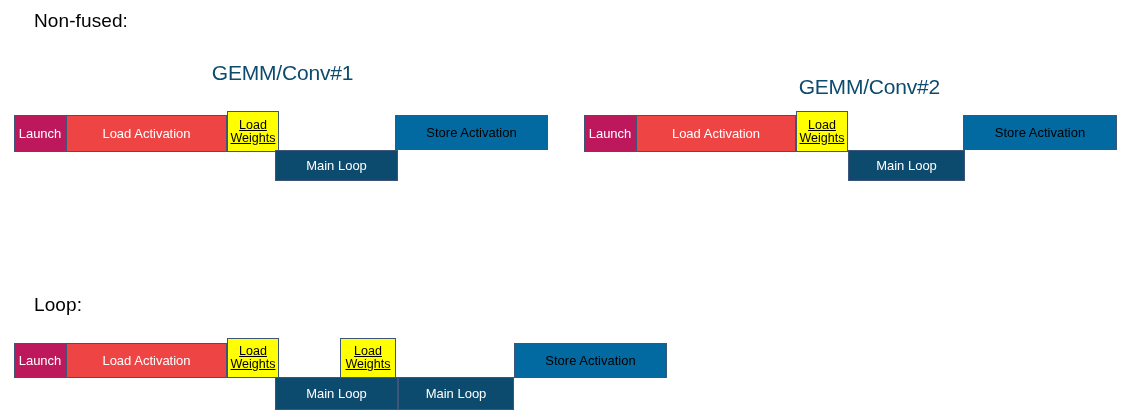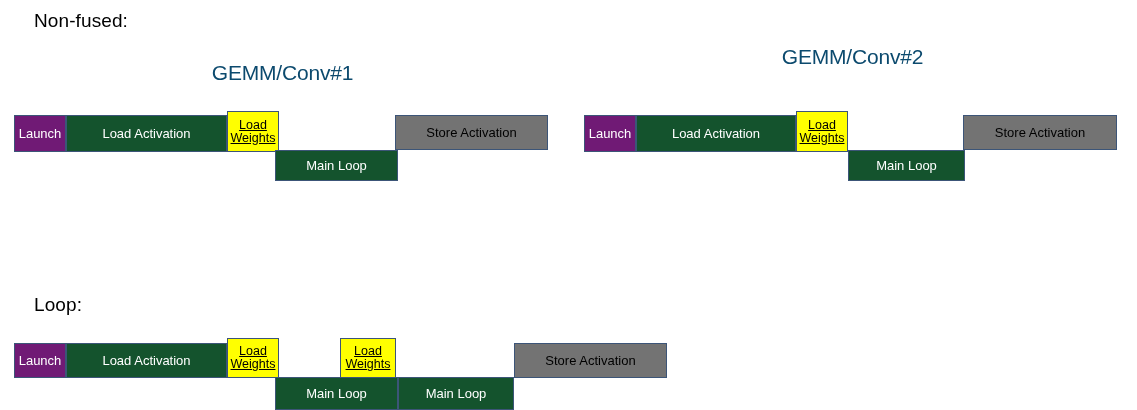--- a/index.html
+++ b/index.html
@@ -53,56 +53,56 @@
     justify-content: center;
     text-align: center;
     font-size: 13px;
     line-height: 1.02;
     overflow: hidden;
     white-space: normal;
     padding: 0 1px;
   }
 
   .block.launch {
-    background: #701a75;
+    background: #be185d;
     color: #ffffff;
   }
   .block.loadact {
-    background: #14532d;
+    background: #ef4444;
     color: #ffffff;
   }
   .block.loadw {
     background: #ffff00;
     color: #000000;
     font-size: 12.5px;
     text-decoration: underline;
   }
   .block.mainloop {
-    background: #14532d;
+    background: #0c4a6e;
     color: #ffffff;
   }
   .block.storeact {
-    background: #737373;
+    background: #0369a1;
     color: #000000;
   }
   .block .blk-label {
     display: block;
     width: 100%;
   }
 </style>
 </head>
 <body>
 
 <div class="canvas">
 
   <div class="section-label" style="left:14px; top:11px;">Non-fused:</div>
 
   <div class="group-title" style="left:195px; top:62px; width:175px;">GEMM/Conv#1</div>
 
-  <div class="group-title" style="left:765px; top:46px; width:175px;">GEMM/Conv#2</div>
+  <div class="group-title" style="left:765px; top:76px; width:175px;text-align:right;">GEMM/Conv#2</div>
 
   <div class="block launch" style="left:14px; top:115px; width:52px; height:37px;">
     <span class="blk-label">Launch</span>
   </div>
 
   <div class="block loadact" style="left:66px; top:115px; width:161px; height:37px;">
     <span class="blk-label">Load Activation</span>
   </div>
 
   <div class="block loadw" style="left:227px; top:111px; width:52px; height:41px;">

